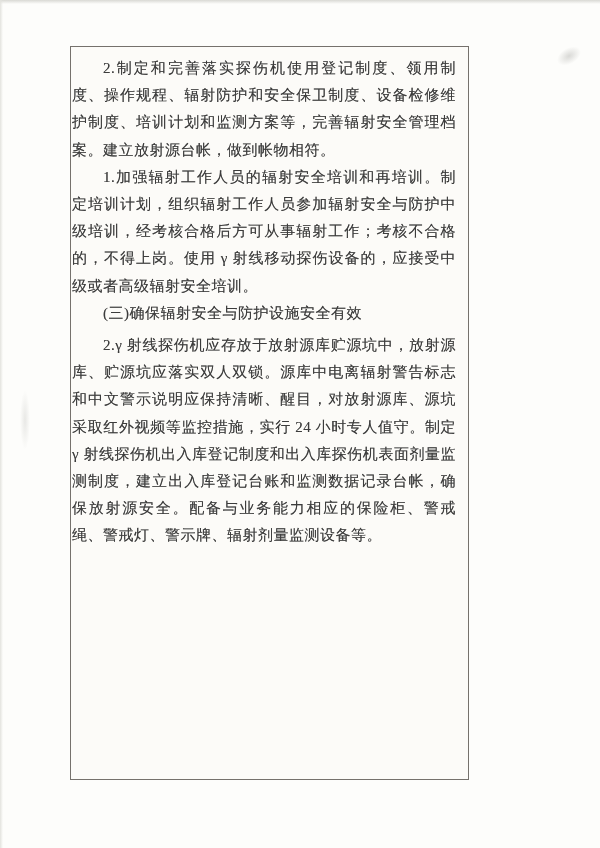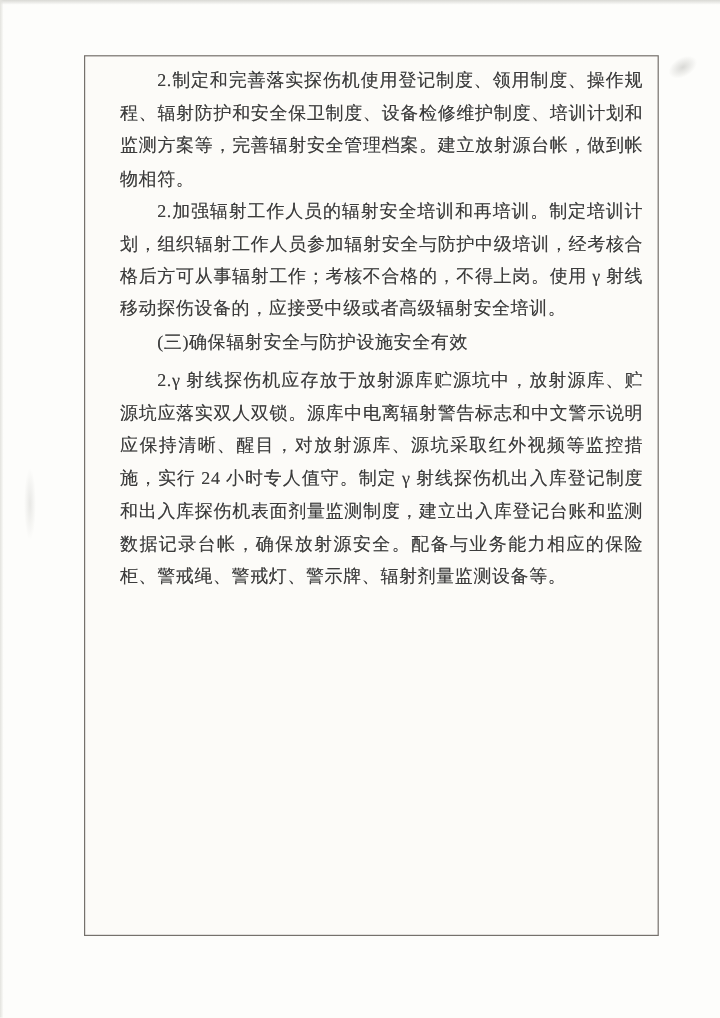--- a/index.html
+++ b/index.html
@@ -36,26 +36,26 @@
   .scan-smudge-2 {
     position: absolute;
     left: 20px; top: 390px;
     width: 10px; height: 60px;
     background: radial-gradient(ellipse at center, rgba(170,170,165,0.25), rgba(255,255,255,0) 70%);
   }
   .doc-box {
     position: absolute;
     left: 70px;
     top: 46px;
-    width: 479px;
+    width: 399px;
     height: 734px;
     box-sizing: border-box;
     border: 1.5px solid var(--border-color, #75716c);
     background: var(--paper-bg, #fcfbf8);
-    padding: 8px 12px 0 29px;
+    padding: 8px 12px 0 1px;
   }
   p.para {
     margin: 0;
     font-size: 15px;
     line-height: 27.2px;
     color: var(--text-color, #3c3c3c);
     text-align: justify;
     text-justify: inter-ideograph;
     text-indent: 31px;
     letter-spacing: 0.5px;
@@ -68,16 +68,16 @@
 </head>
 <body style="--page-bg: #fdfdfb; --paper-bg: #fcfbf8; --border-color: #75716c; --text-color: #3c3c3c;">
 
 <div class="scan-edge-top"></div>
 <div class="scan-edge-left"></div>
 <div class="scan-smudge-1"></div>
 <div class="scan-smudge-2"></div>
 
 <div class="doc-box">
   <p class="para">2.制定和完善落实探伤机使用登记制度、领用制度、操作规程、辐射防护和安全保卫制度、设备检修维护制度、培训计划和监测方案等，完善辐射安全管理档案。建立放射源台帐，做到帐物相符。</p>
-  <p class="para">2.加强辐射工作人员的辐射安全培训和再培训。制定培训计划，组织辐射工作人员参加辐射安全与防护中级培训，经考核合格后方可从事辐射工作；考核不合格的，不得上岗。使用 γ 射线移动探伤设备的，应接受中级或者高级辐射安全培训。</p>
+  <p class="para">1.加强辐射工作人员的辐射安全培训和再培训。制定培训计划，组织辐射工作人员参加辐射安全与防护中级培训，经考核合格后方可从事辐射工作；考核不合格的，不得上岗。使用 γ 射线移动探伤设备的，应接受中级或者高级辐射安全培训。</p>
   <p class="para">(三)确保辐射安全与防护设施安全有效</p>
   <p class="para gap">2.γ 射线探伤机应存放于放射源库贮源坑中，放射源库、贮源坑应落实双人双锁。源库中电离辐射警告标志和中文警示说明应保持清晰、醒目，对放射源库、源坑采取红外视频等监控措施，实行 24 小时专人值守。制定 γ 射线探伤机出入库登记制度和出入库探伤机表面剂量监测制度，建立出入库登记台账和监测数据记录台帐，确保放射源安全。配备与业务能力相应的保险柜、警戒绳、警戒灯、警示牌、辐射剂量监测设备等。</p>
 </div>
 
 </body></html>

